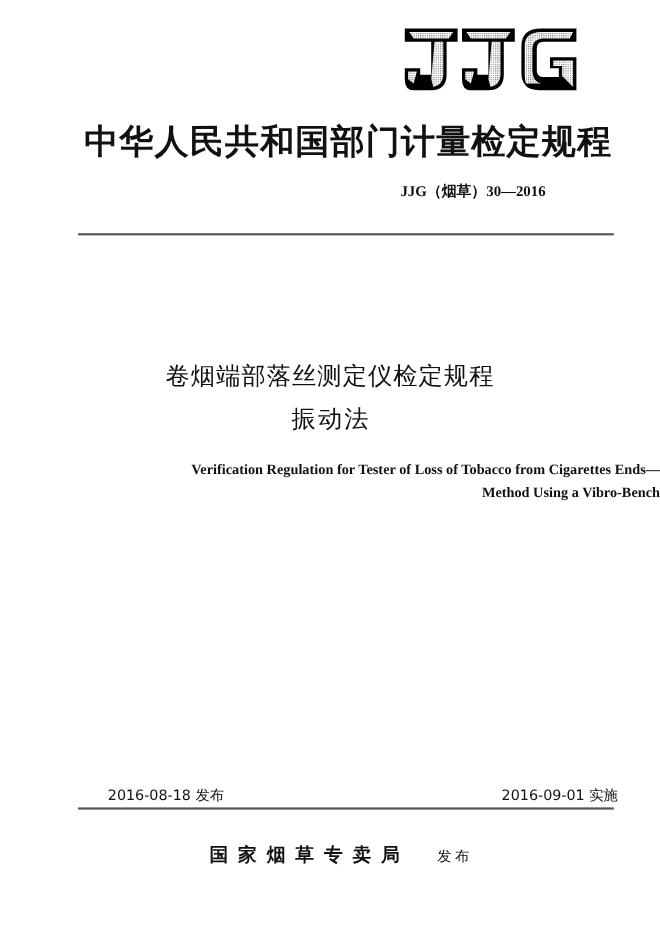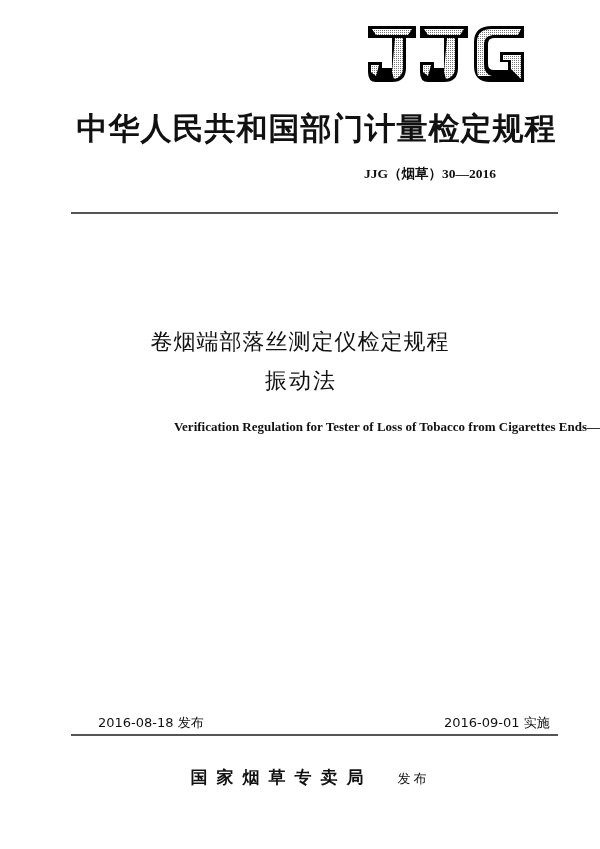--- a/index.html
+++ b/index.html
@@ -15,21 +15,21 @@
     .hr { background: #555; height: 2px; }
     .hr1 { left: 71px; width: 487px; top: 212px; }
     .hr2 { left: 71px; width: 487px; top: 734px; }
     .cn-title { left: 0; width: 600px; top: 327px; text-align: center; font-size: 22px;
       font-family: "DejaVu Sans", sans-serif; letter-spacing: 1px; padding-left: 0; box-sizing: border-box; }
     .cn-sub { left: 0; width: 600px; top: 366px; text-align: center; font-size: 22px;
       font-family: "DejaVu Sans", sans-serif; letter-spacing: 2px; padding-left: 2px; box-sizing: border-box; }
     .en-title { left: 0; width: 600px; top: 416px; text-align: right; font-size: 13px; font-weight: bold;
       font-family: "Liberation Serif", serif; line-height: 21px; padding-left: 20px; box-sizing: border-box; }
     .date-l { left: 98px; top: 714px; font-size: 13px; font-family: "DejaVu Sans", sans-serif; }
-    .date-r { left: 444px; top: 714px; font-size: 13px; font-family: "DejaVu Sans", sans-serif; }
+    .date-r { left: 456px; top: 714px; font-size: 13px; font-family: "DejaVu Sans", sans-serif; }
     .issuer { left: 0; width: 600px; top: 766px; text-align: center; padding-left: 20px; box-sizing: border-box; }
     .issuer-name { font-size: 17px; font-weight: bold; letter-spacing: 9px; font-family: "DejaVu Serif", serif; }
     .issuer-act { font-size: 13px; letter-spacing: 3px; margin-left: 20px; font-family: "DejaVu Serif", serif; }
   </style>
 </head>
 <body>
 
 <div class="abs logo">
   <svg width="160" height="62" viewBox="0 0 160 62">
     <defs>
@@ -62,20 +62,21 @@
 </div>
 
 <div class="abs main-title">中华人民共和国部门计量检定规程</div>
 <div class="abs code">JJG（烟草）30—2016</div>
 <div class="abs hr hr1"></div>
 
 <div class="abs cn-title">卷烟端部落丝测定仪检定规程</div>
 <div class="abs cn-sub">振动法</div>
 <div class="abs en-title">
   <div>Verification Regulation for Tester of Loss of Tobacco from Cigarettes Ends—</div>
+  <div>Method Using a Vibro-Bench</div>
 </div>
 
 <div class="abs date-l">2016-08-18 发布</div>
 <div class="abs date-r">2016-09-01 实施</div>
 <div class="abs hr hr2"></div>
 
 <div class="abs issuer">
   <span class="issuer-name">国家烟草专卖局</span>
   <span class="issuer-act">发布</span>
 </div>

